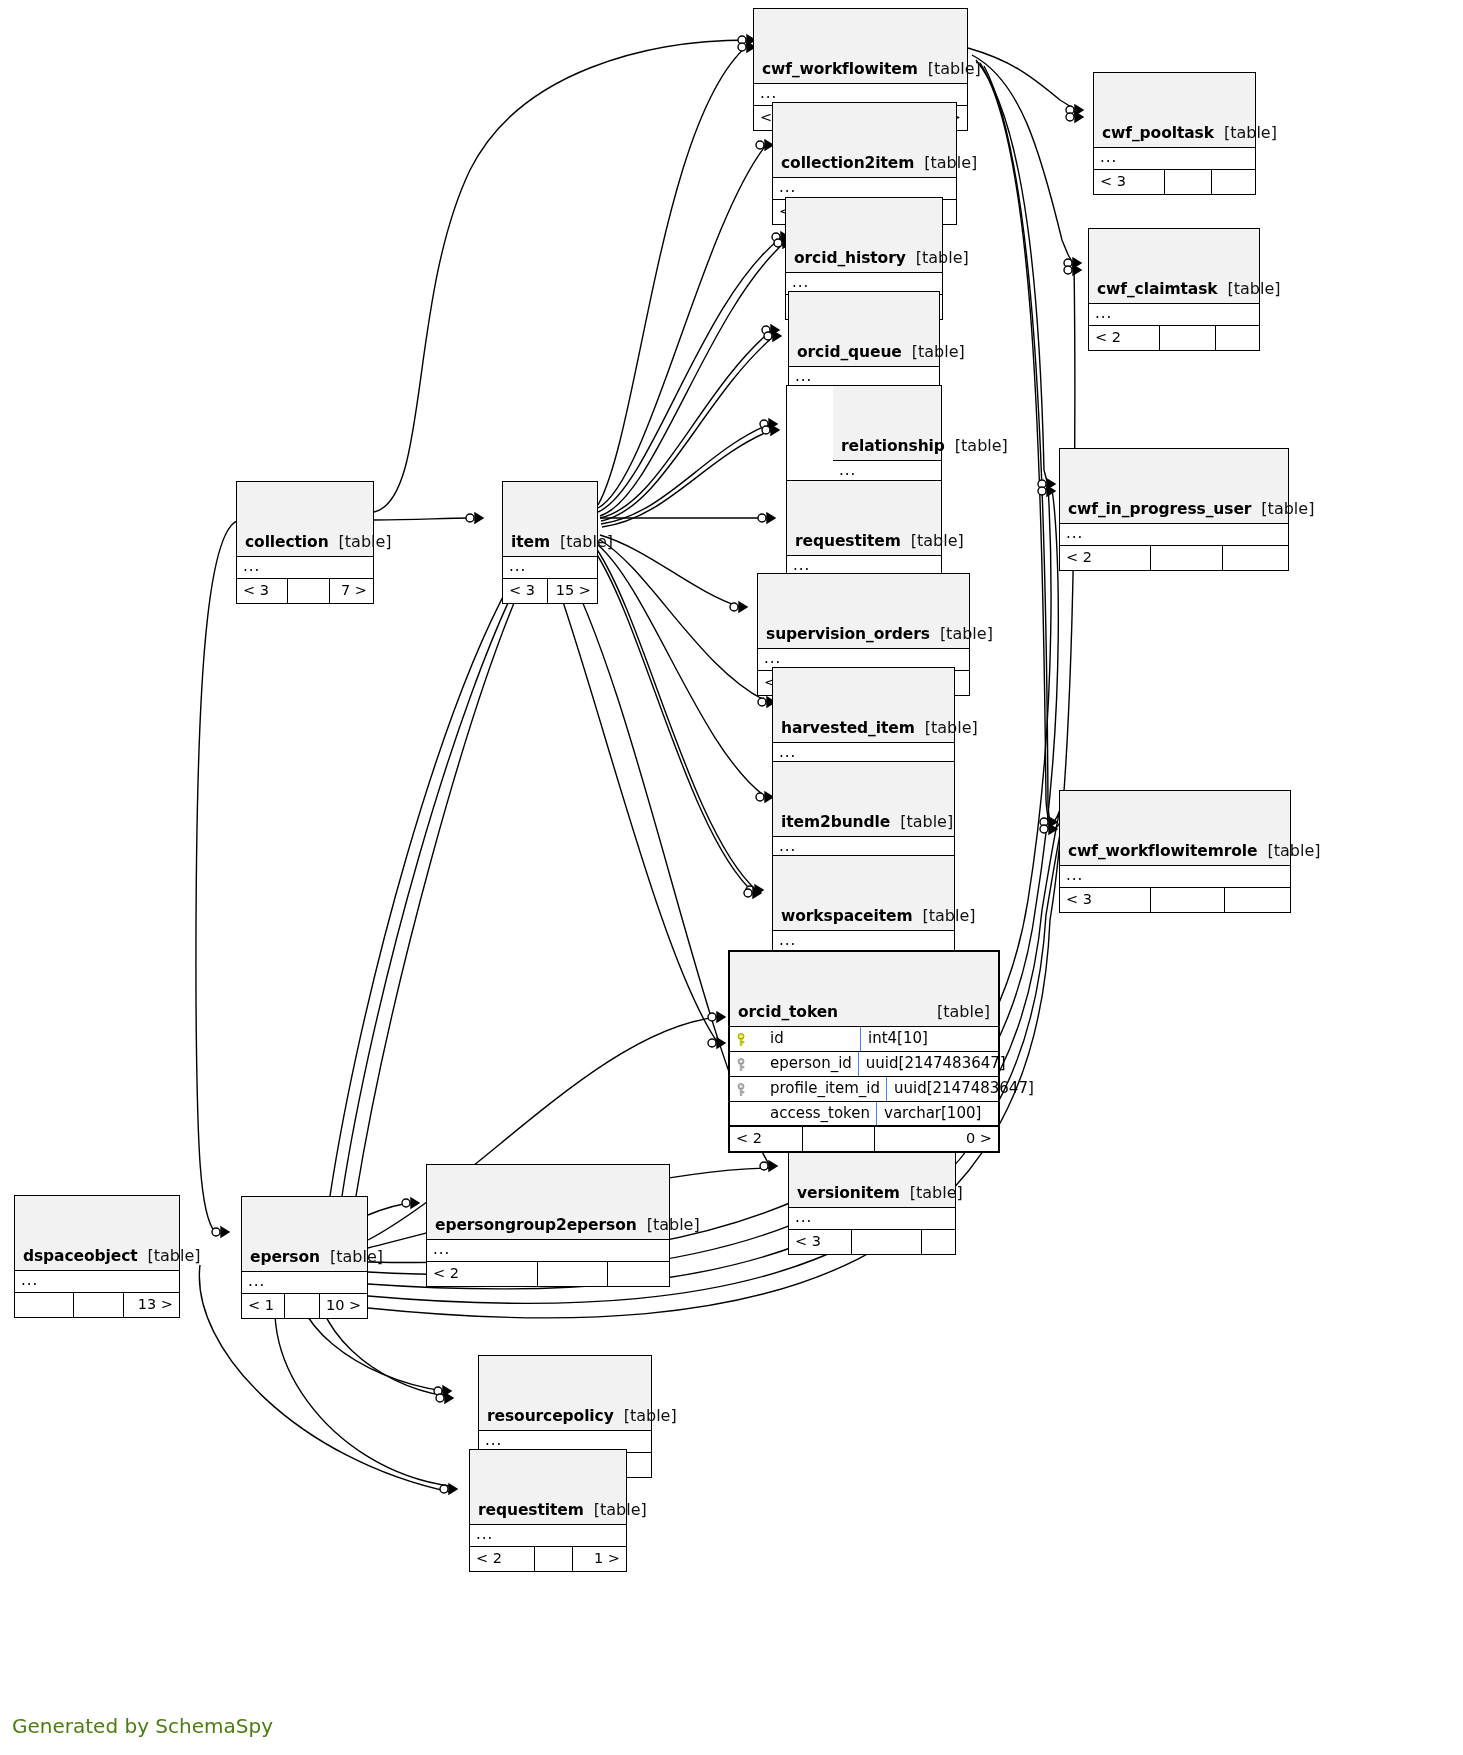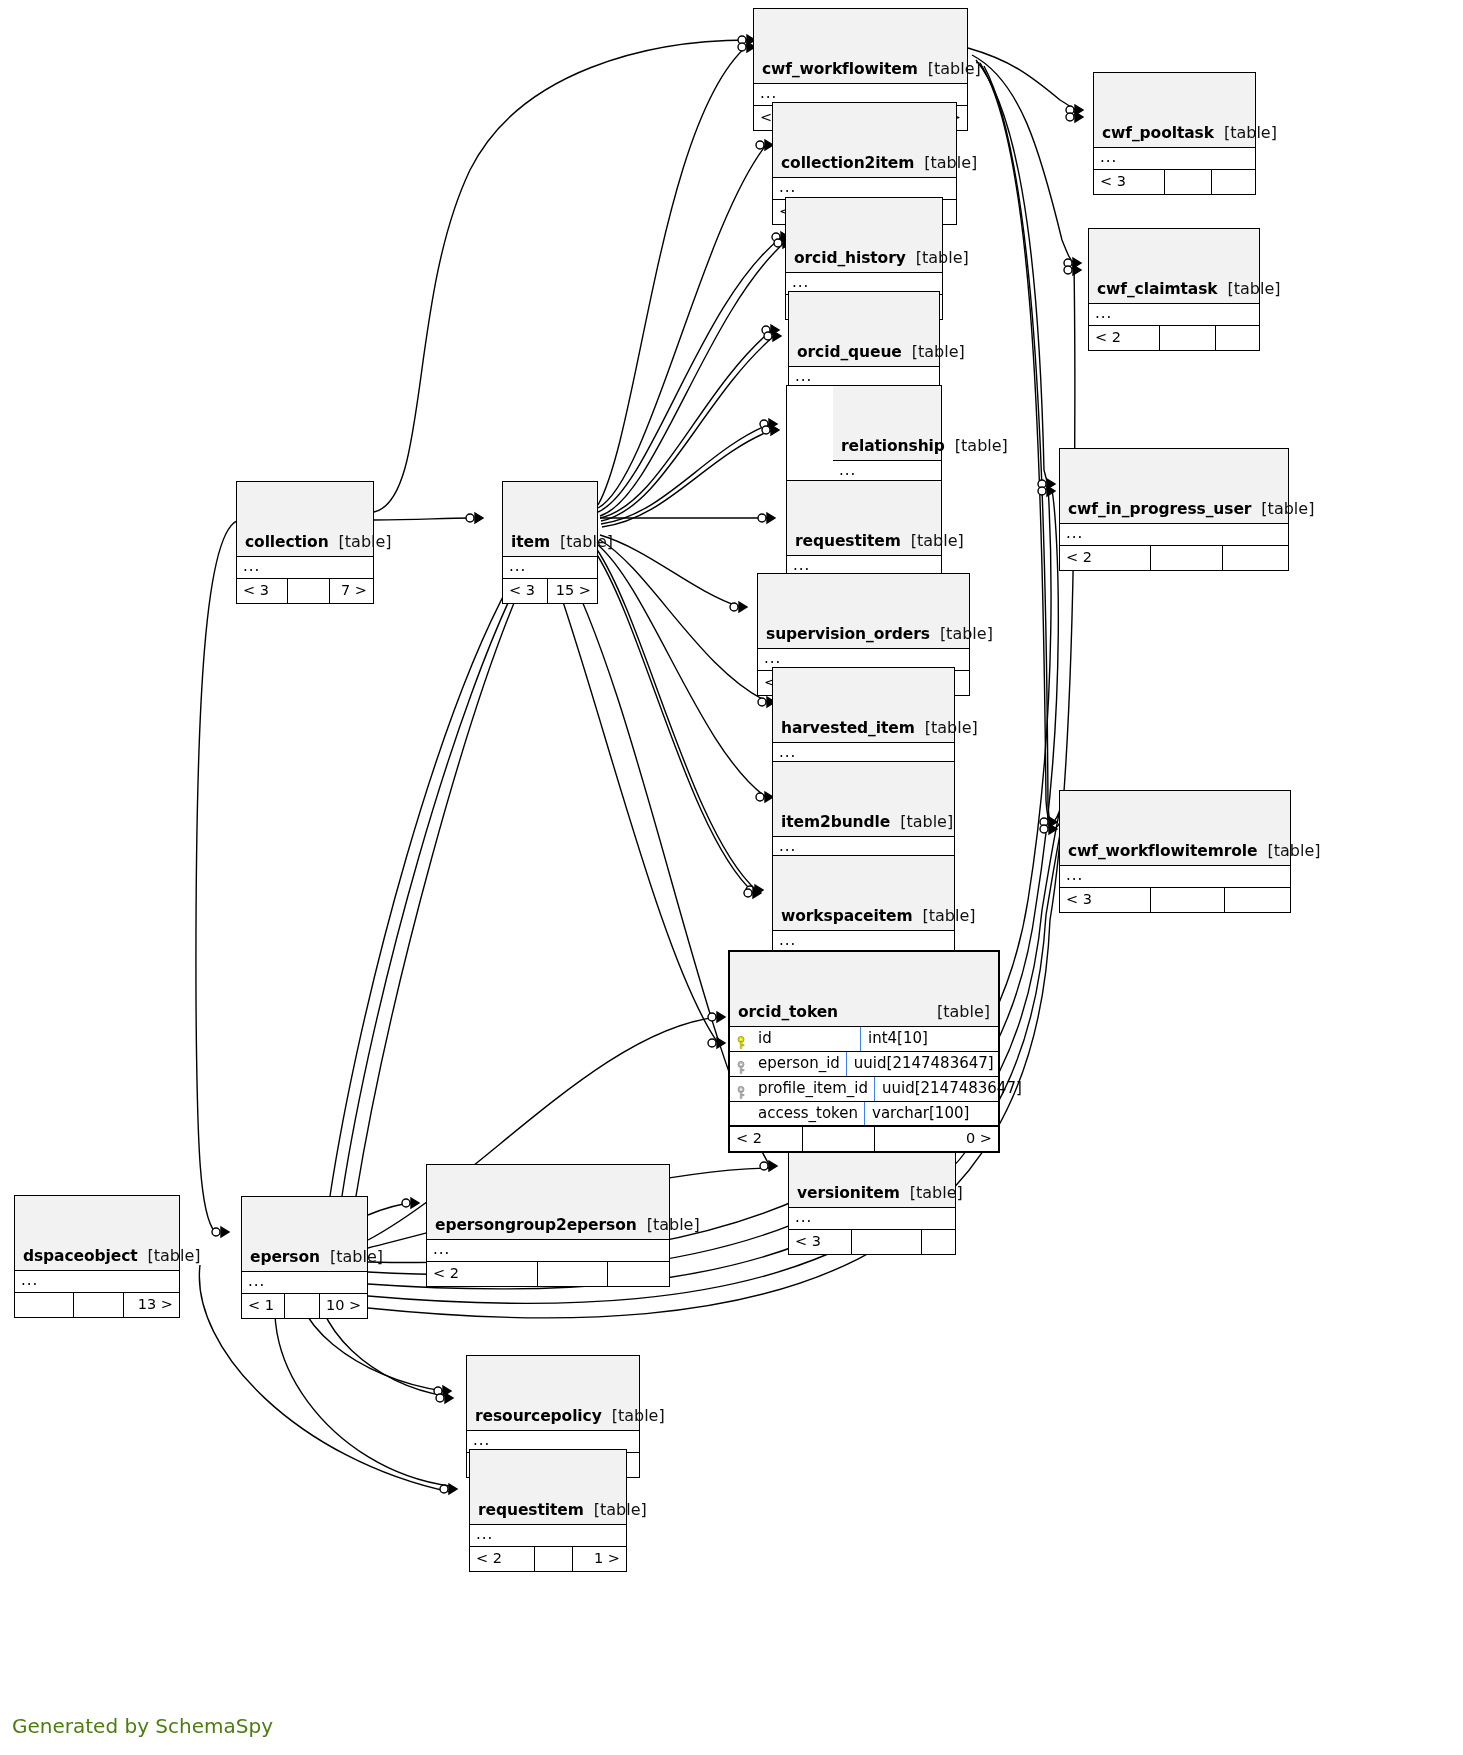--- a/index.html
+++ b/index.html
@@ -70,22 +70,22 @@
     min-height: 21px;
   }
   .tbl-row:last-child {
     border-bottom: none;
   }
   .col-name {
     flex: 1 1 auto;
     padding: 2px 6px 3px 6px;
     white-space: nowrap;
     display: flex;
-    align-items: flex-end;
-    gap: 12px;
+    align-items: center;
+    gap: 24px;
   }
   .col-type {
     flex: 0 0 auto;
     padding: 2px 6px 3px 7px;
     border-left: 1px solid #3b82f6;
     white-space: nowrap;
     min-width: 124px;
   }
   .ellipsis-row {
     padding: 2px 6px 5px 6px;
@@ -575,21 +575,21 @@
     <div class="tbl-body">
       <div class="ellipsis-row">...</div>
       <div class="foot-row">
         <div class="foot-cell foot-left" style="width:42px;">&lt; 1</div>
         <div class="foot-cell foot-mid"></div>
         <div class="foot-cell foot-right" style="width:48px;">10 &gt;</div>
       </div>
     </div>
   </div>
 
-  <div class="table-node" style="left:466px; top:1355px; width:174px;">
+  <div class="table-node" style="left:478px; top:1355px; width:174px;">
     <div class="tbl-head">
       <span class="tbl-name">resourcepolicy</span>
       <span class="tbl-tag">[table]</span>
     </div>
     <div class="tbl-body">
       <div class="ellipsis-row">...</div>
       <div class="foot-row">
         <div class="foot-cell foot-left" style="width:74px;">&lt; 3</div>
         <div class="foot-cell foot-mid"></div>
         <div class="foot-cell foot-right" style="width:46px;"></div>

